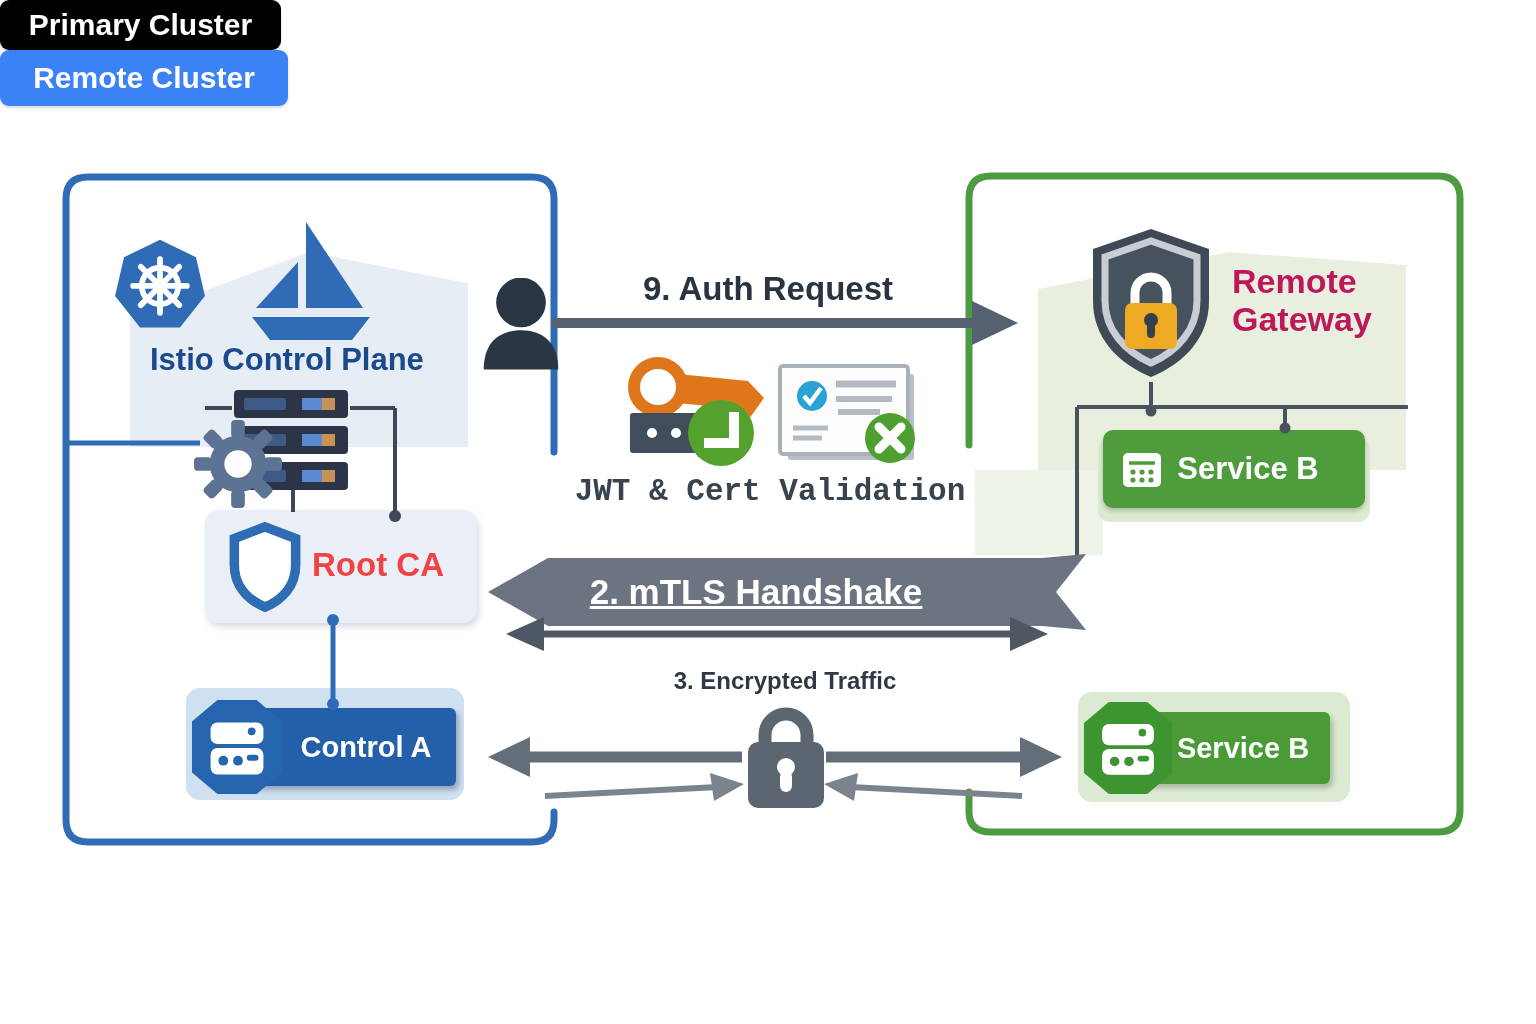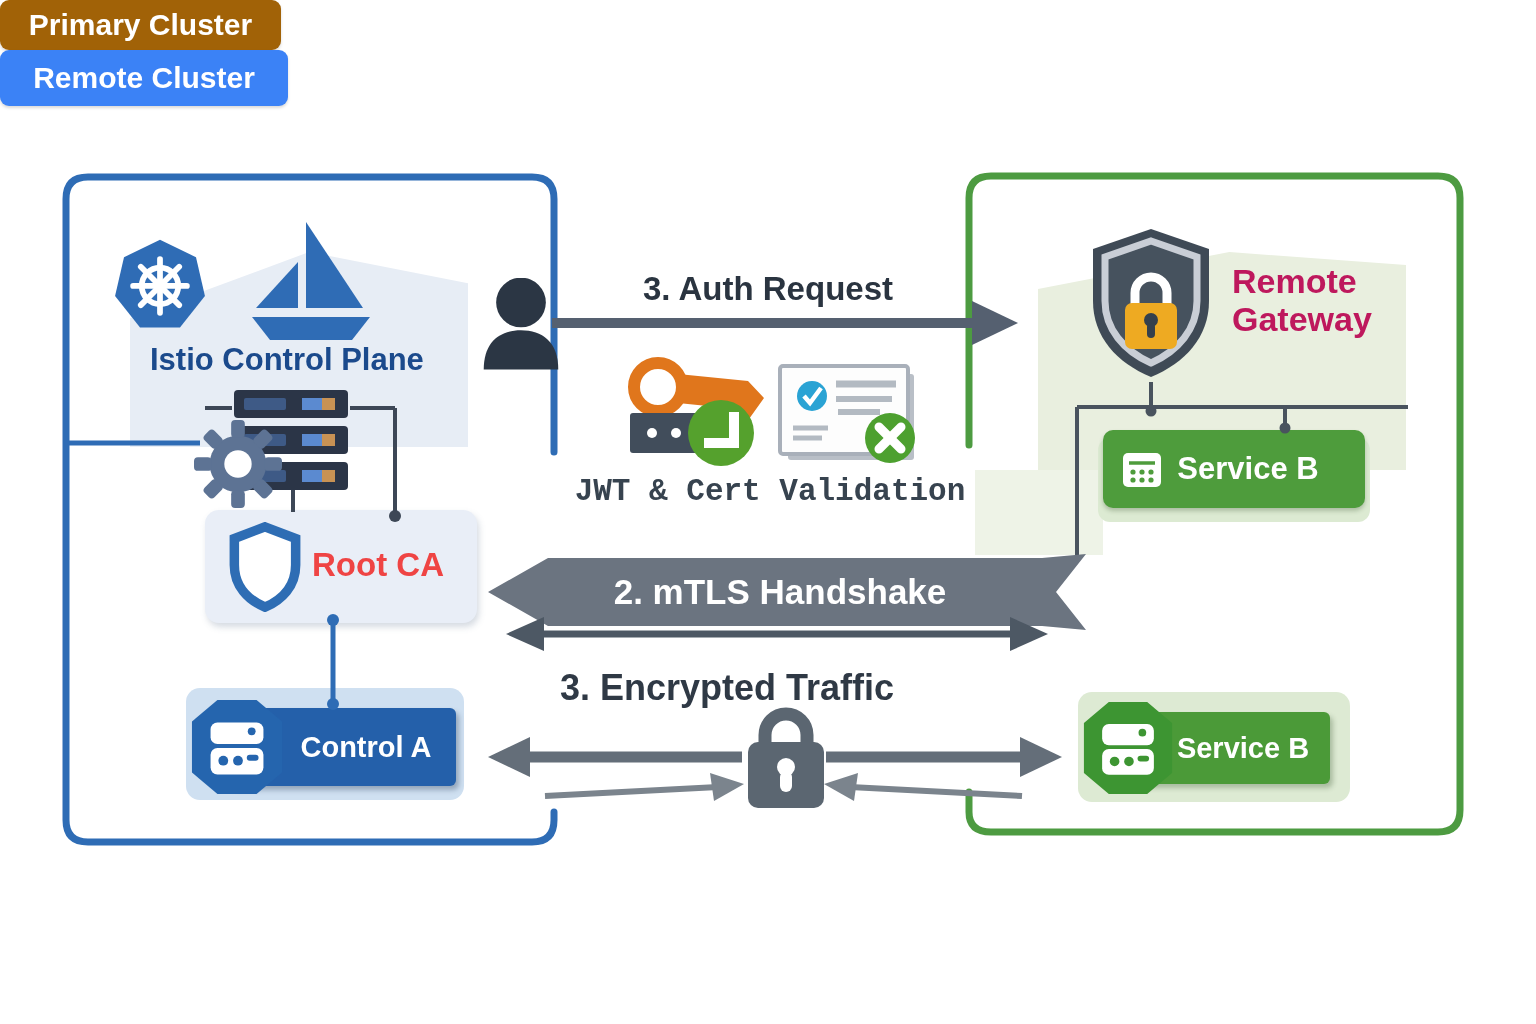--- a/index.html
+++ b/index.html
@@ -23,21 +23,21 @@
               clip-path:polygon(0 34%,53% 0,100% 16%,100% 100%,0 100%);"></div>
   <div class="panel" style="left:1038px;top:252px;width:368px;height:218px;background:#e9efdf;
               clip-path:polygon(0 17%,52% 0,100% 6%,100% 100%,0 100%);"></div>
   <div class="panel" style="left:975px;top:470px;width:128px;height:85px;background:#eef3e7;"></div>
 
   <svg class="svgbg" width="1536" height="1024">
     <path d="M 554 452 V 199 Q 554 177 532 177 H 88 Q 66 177 66 199 V 820 Q 66 842 88 842 H 532 Q 554 842 554 820 V 812" fill="none" stroke="#2e6cb5" stroke-width="7" stroke-linecap="round"></path>
     <path d="M 969 445 V 198 Q 969 176 991 176 H 1438 Q 1460 176 1460 198 V 810 Q 1460 832 1438 832 H 991 Q 969 832 969 812 V 792" fill="none" stroke="#4d9b41" stroke-width="7" stroke-linecap="round"></path>
   </svg>
 
-  <div class="cluster-label" style="left:166px;top:155px;width:281px;height:50px;background:#a16207;font-size:30px;">
+  <div class="cluster-label" style="left:166px;top:155px;width:281px;height:50px;background:#000000;font-size:30px;">
     <span>Primary Cluster</span>
   </div>
   <div class="cluster-label" style="left:1062px;top:156px;width:288px;height:56px;background:#3b82f6;font-size:30px;">
     <span>Remote Cluster</span>
   </div>
 
   <svg class="abs content" style="left:112px;top:236px;z-index:2;" width="96" height="96" viewBox="0 0 100 100">
     <polygon points="50,4 87.5,22.1 96.8,62.6 70.8,95.2 29.2,95.2 3.2,62.6 12.5,22.1" fill="#2f6cb5"></polygon>
     <circle cx="50" cy="52" r="19" fill="none" stroke="#ffffff" stroke-width="6"></circle>
     <circle cx="50" cy="52" r="7" fill="#ffffff"></circle>
@@ -168,29 +168,29 @@
       <circle cx="49" cy="64" r="5" fill="#3d9532"></circle>
     <rect x="58" y="58" width="12" height="6" rx="3" fill="#3d9532"></rect>
   </svg>
 
   <svg class="abs content" style="left:478px;top:278px;z-index:2;" width="86" height="92" viewBox="0 0 90 95">
     <circle cx="45" cy="25" r="26" fill="#2b3644"></circle>
     <path d="M6 95 C6 66 23 54 45 54 C67 54 84 66 84 95 Z" fill="#2b3644"></path>
   </svg>
 
   <div class="abs txt" style="left:543px;top:270px;width:450px;text-align:center;font-size:33px;color:#2a3440;">
-    <span>3. Auth Request</span>
+    <span>9. Auth Request</span>
   </div>
   <div class="abs txt" style="left:545px;top:474px;width:450px;text-align:center;font-size:31px;color:#37434f;font-family:Liberation Mono, monospace;">
     <span>JWT &amp; Cert Validation</span>
   </div>
-  <div class="abs txt" style="left:555px;top:572px;width:450px;text-align:center;font-size:35px;color:#ffffff;">
+  <div class="abs txt" style="left:531px;top:572px;width:450px;text-align:center;font-size:35px;color:#ffffff;text-decoration:underline;">
     <span>2. mTLS Handshake</span>
   </div>
-  <div class="abs txt" style="left:560px;top:667px;width:450px;text-align:left;font-size:36px;color:#2f3945;">
+  <div class="abs txt" style="left:560px;top:667px;width:450px;text-align:center;font-size:24px;color:#2f3945;">
     <span>3. Encrypted Traffic</span>
   </div>
 
   <svg class="svgl" width="1536" height="1024">
 
     <g stroke="#3d4756" stroke-width="4" fill="none">
       <line x1="205" y1="408" x2="232" y2="408"></line>
       <line x1="350" y1="408" x2="395" y2="408"></line>
       <line x1="395" y1="408" x2="395" y2="512"></line>
       <line x1="293" y1="490" x2="293" y2="512"></line>

